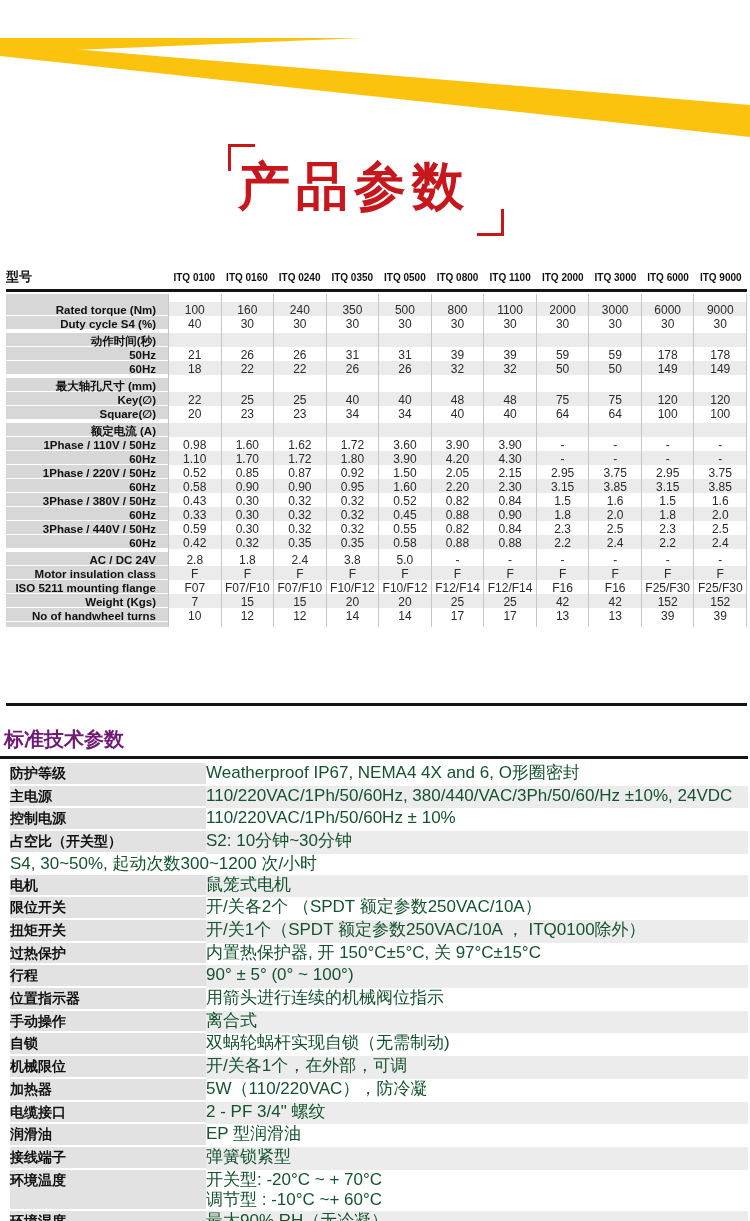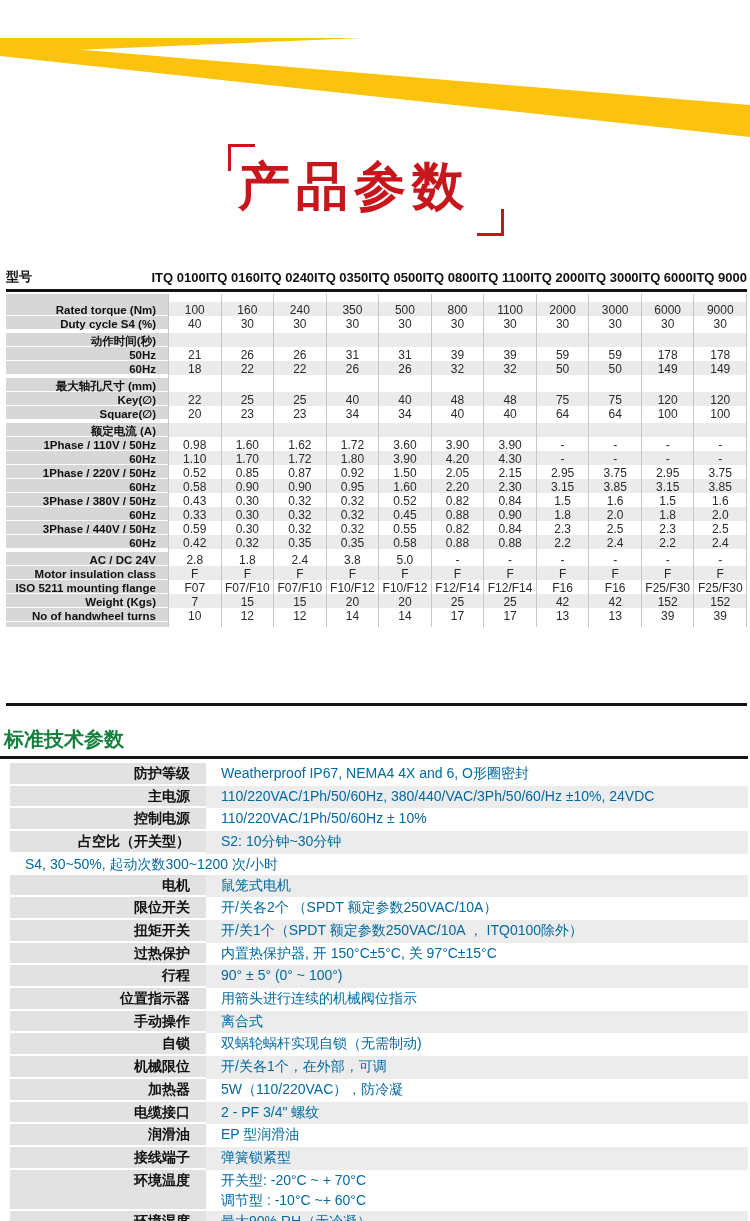--- a/index.html
+++ b/index.html
@@ -12,46 +12,46 @@
   .br-tl{position:absolute;left:0;top:4px;width:24px;height:24px;
          border-left:3px solid #C8161D;border-top:3px solid #C8161D;}
   .br-br{position:absolute;right:0;bottom:0;width:24px;height:24px;
          border-right:3px solid #C8161D;border-bottom:3px solid #C8161D;}
   .ptitle{position:absolute;left:10px;top:12px;font-size:52px;font-weight:bold;
           color:#C8161D;letter-spacing:6px;white-space:nowrap;}
   
   .spec-header{position:absolute;left:6px;top:228px;width:741px;height:22px;display:flex;align-items:center;}
   .sh-label{width:162px;box-sizing:border-box;padding-right:14px;
             font-weight:bold;font-size:13px;color:#111;}
-  .sh-model{flex:1;text-align:center;font-weight:bold;font-size:13px;color:#111;white-space:nowrap;}
+  .sh-model{flex:1;text-align:center;font-weight:bold;font-size:10px;color:#111;white-space:nowrap;}
   .hline{position:absolute;background:#141414;}
   .topline{left:6px;top:251px;width:741px;height:3px;}
   .bottomline{left:6px;top:665px;width:741px;height:3px;}
   .spec-body{position:absolute;left:6px;top:256px;width:741px;}
   .trow{display:flex;height:14px;line-height:17.6px;}
   .trow.pad-top{height:8px;} .trow.pad-bot{height:5px;} .trow.gap{height:3px;}
   .lbl{width:162px;box-sizing:border-box;padding-right:12px;text-align:right;background:#d7d7d7;
        font-weight:bold;font-size:11.5px;color:#111;border-bottom:1px solid #fff;white-space:nowrap;}
   .trow.gap .lbl,.trow.gap .val{border-bottom:none;}
   .trow.gap .lbl{background:transparent;}
   .trow.pad-top .lbl,.trow.pad-bot .lbl{border-bottom:none;}
   .val{flex:1;text-align:center;font-size:12px;color:#2a2a2a;border-left:1px solid #c6c6c6;
        overflow:hidden;white-space:nowrap;}
   .val:last-child{border-right:1px solid #c6c6c6;}
   .val.stripe{background:#ebebeb;}
   .val.tight{font-size:12px;}
   
-  .tech-title{position:absolute;left:4px;top:688px;margin:0;font-size:20px;font-weight:bold;color:#15803d;}
+  .tech-title{position:absolute;left:4px;top:688px;margin:0;font-size:20px;font-weight:bold;color:#701a75;}
   .techline{left:0;top:718px;width:748px;height:3px;}
   .tech-body{position:absolute;left:10px;top:725px;width:738px;}
   .xrow{display:flex;}
-  .tlbl{width:196px;box-sizing:border-box;padding-right:16px;text-align:right;background:#e2e2e2;
+  .tlbl{width:196px;box-sizing:border-box;padding-right:16px;text-align:left;background:#e2e2e2;
         font-weight:bold;font-size:14px;color:#111;border-bottom:2px solid #fff;
         line-height:20.7px;white-space:nowrap;}
-  .tval{flex:1;box-sizing:border-box;padding-left:15px;font-size:14px;color:#0369a1;}
+  .tval{flex:1;box-sizing:border-box;font-size:17px;color:#14532d;}
   .tval div{line-height:20.7px;white-space:nowrap;}
   .tval.stripe{background:#ececec;}
   .bottom-bar{position:absolute;left:0;top:1204px;width:750px;height:6px;background:#141414;}
 </style>
 </head>
 <body>
 
 <div class="page">
 
   <svg class="banner" viewBox="0 0 750 105" preserveAspectRatio="none">

